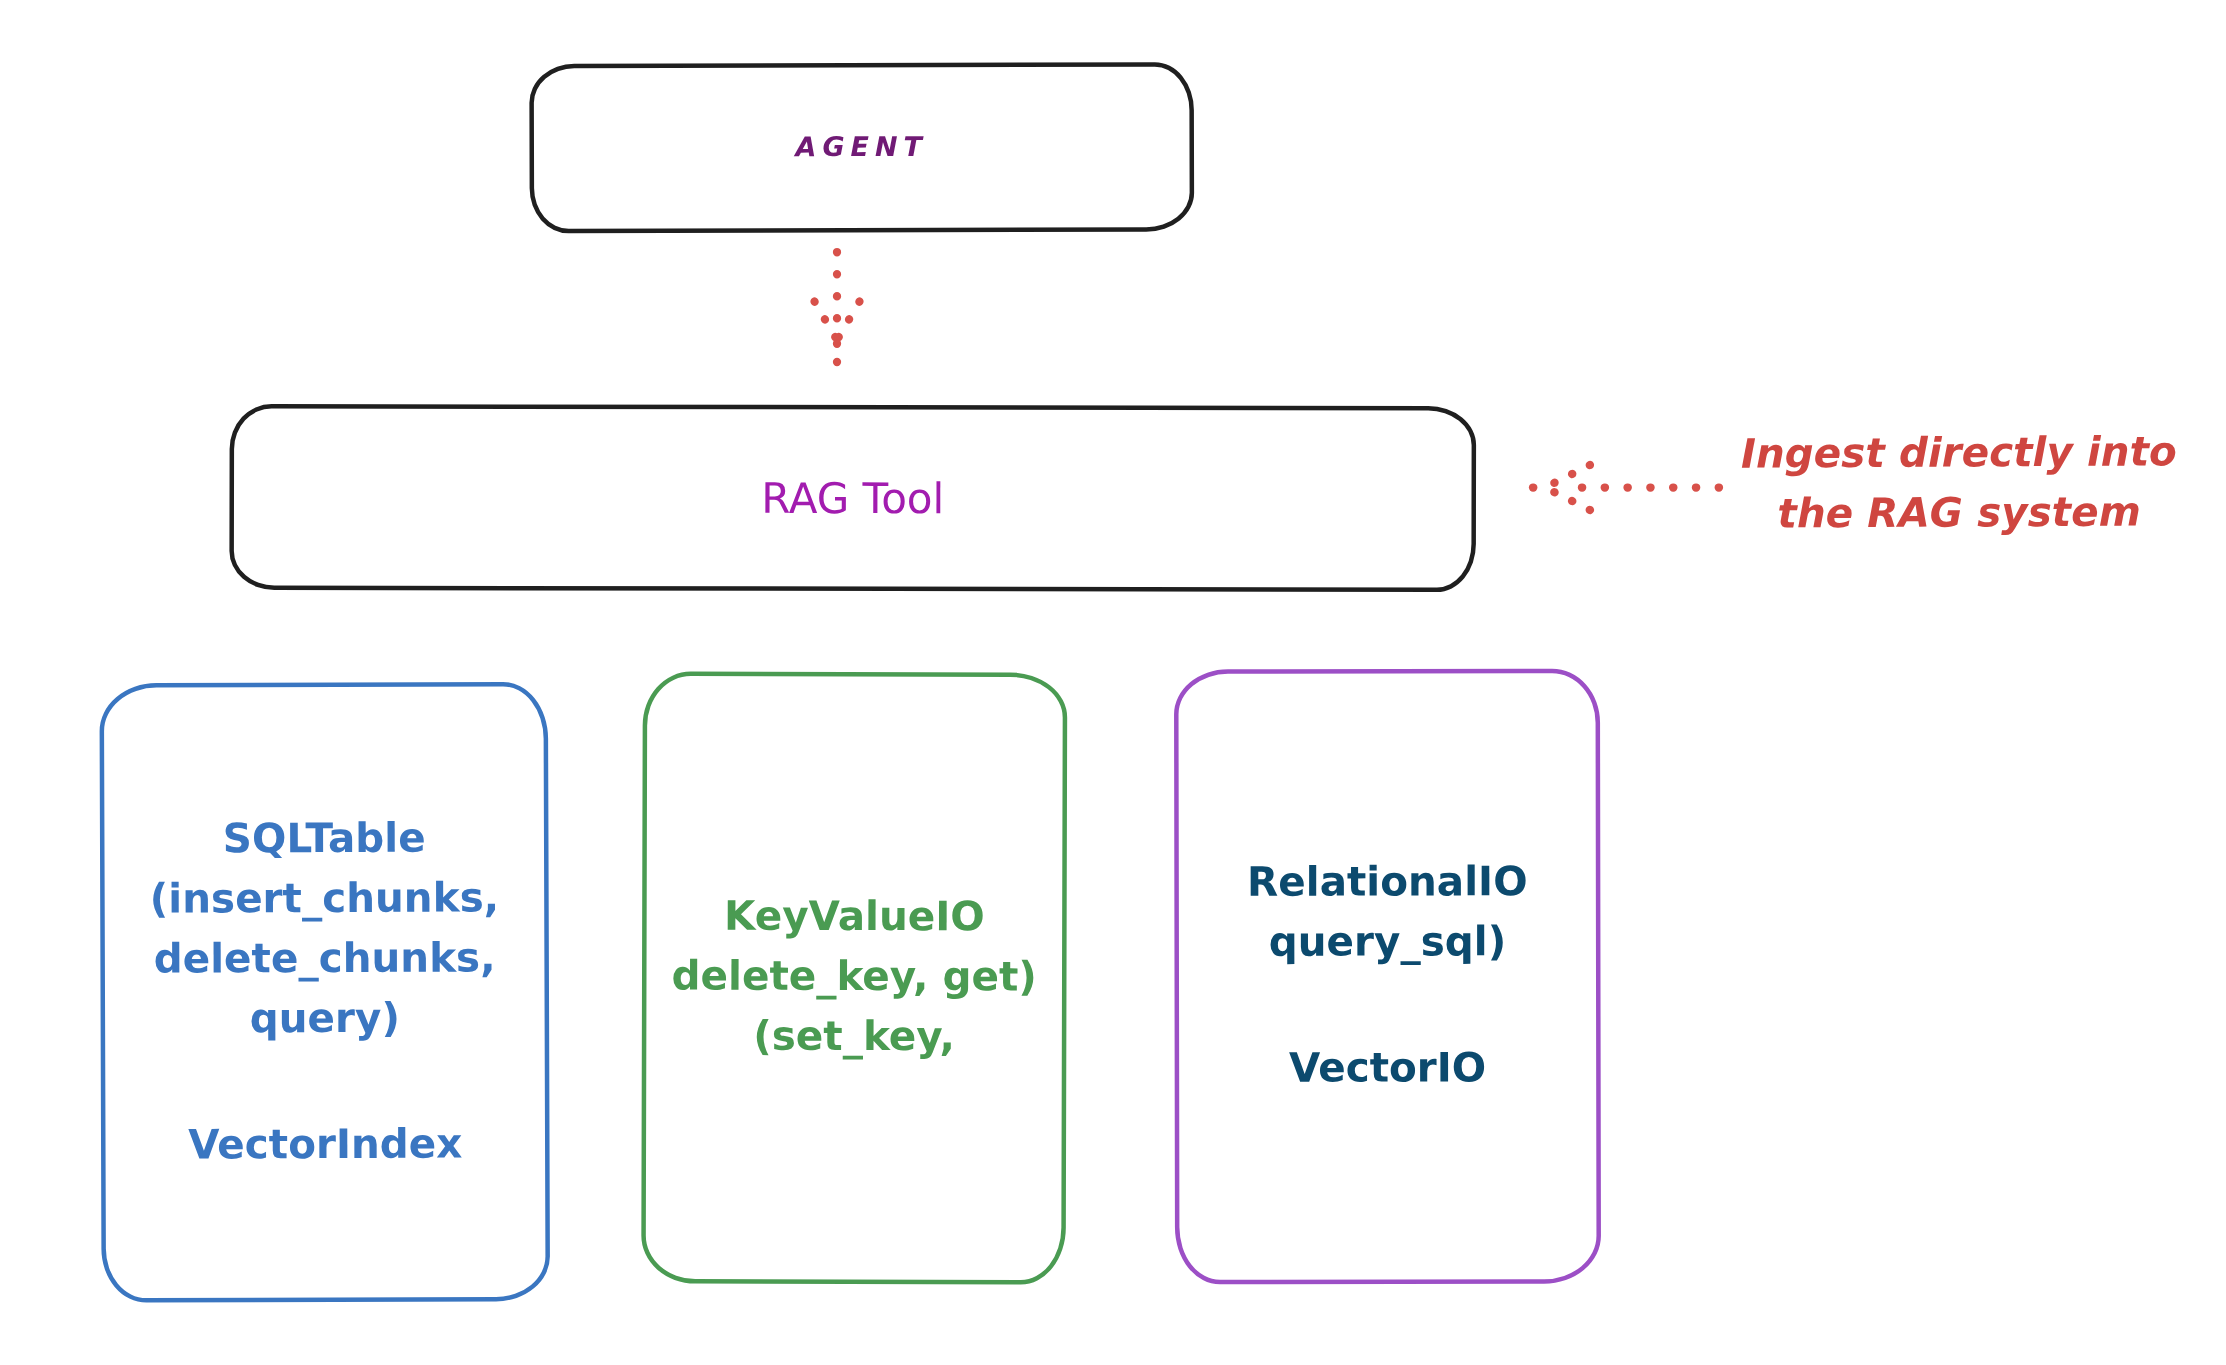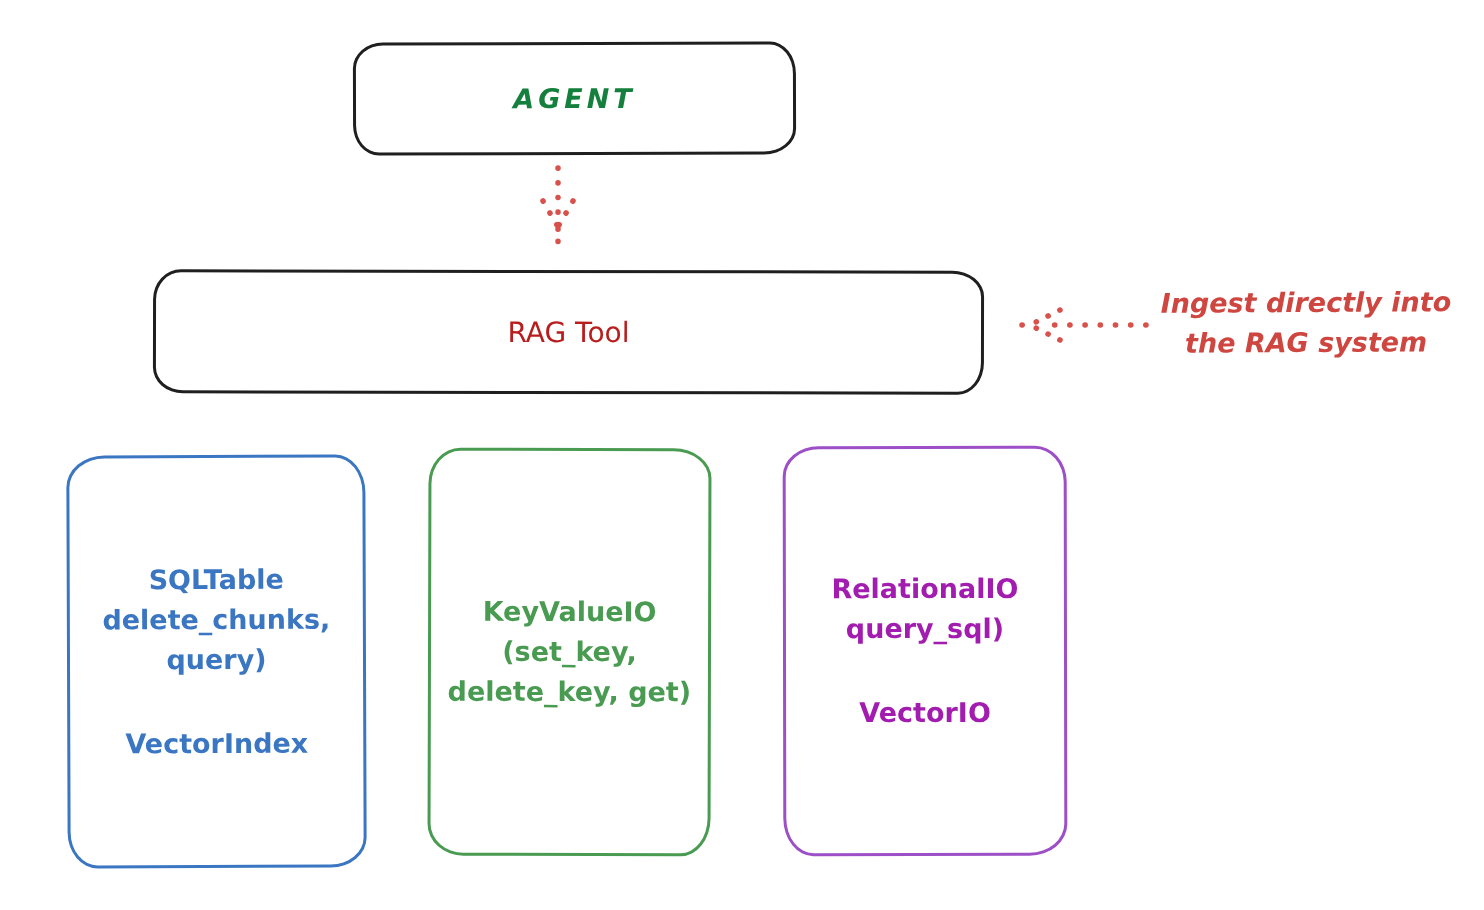--- a/index.html
+++ b/index.html
@@ -24,36 +24,36 @@
     justify-content: center;
   }
 
   .agent-box {
     left: 353px; top: 42px;
     width: 443px; height: 113px;
     border-radius: 30px 26px 32px 26px / 26px 32px 26px 30px;
     transform: rotate(-0.15deg);
   }
   .agent-label {
-    font-size: 27px;
+    font-size: 18px;
     font-weight: bold;
     font-style: italic;
     letter-spacing: 4px;
-    color: #15803d;
+    color: #701a75;
   }
 
   .rag-box {
     left: 153px; top: 270px;
     width: 831px; height: 124px;
     border-radius: 28px 32px 26px 30px / 30px 26px 32px 26px;
     transform: rotate(0.1deg);
   }
   .rag-label {
     font-size: 28px;
-    color: #b91c1c;
+    color: #a21caf;
   }
 
   .io-box {
     position: absolute;
     background: #ffffff;
     border-width: 3.2px;
     border-style: solid;
     display: flex;
     flex-direction: column;
     align-items: center;
@@ -78,21 +78,21 @@
     width: 283px; height: 408px;
     border-color: #4a9b52;
     color: #4a9b52;
     border-radius: 32px 38px 30px 36px / 36px 30px 38px 32px;
     transform: rotate(0.15deg);
   }
   .box-purple {
     left: 783px; top: 446px;
     width: 284px; height: 410px;
     border-color: #9c4fc6;
-    color: #a21caf;
+    color: #0c4a6e;
     border-radius: 36px 32px 38px 30px / 30px 36px 32px 38px;
     transform: rotate(-0.1deg);
   }
 
   
   .arrow-svg { position: absolute; }
   .arrow-down-svg  { left: 536px; top: 163px; }
   .arrow-left-svg  { left: 1008px; top: 303px; }
 
   
@@ -140,29 +140,30 @@
     </g>
   </svg>
 
   <div class="annotation-text">
     <div>Ingest directly into</div>
     <div>the RAG system</div>
   </div>
 
   <div class="io-box box-blue">
     <div>SQLTable</div>
+    <div>(insert_chunks,</div>
     <div>delete_chunks,</div>
     <div>query)</div>
     <div class="index-label">VectorIndex</div>
   </div>
 
   <div class="io-box box-green">
     <div>KeyValueIO</div>
+    <div>delete_key, get)</div>
     <div>(set_key,</div>
-    <div>delete_key, get)</div>
   </div>
 
   <div class="io-box box-purple">
     <div>RelationalIO</div>
     <div>query_sql)</div>
     <div class="index-label">VectorIO</div>
   </div>
 
 </div>
 

